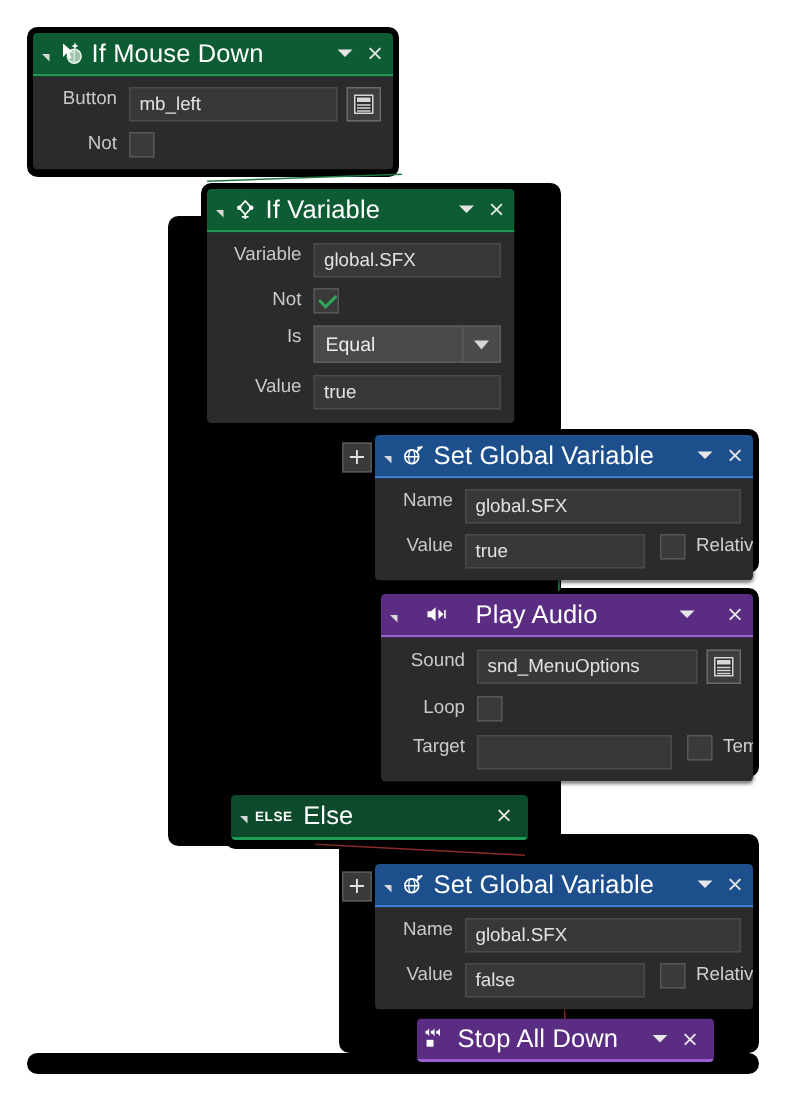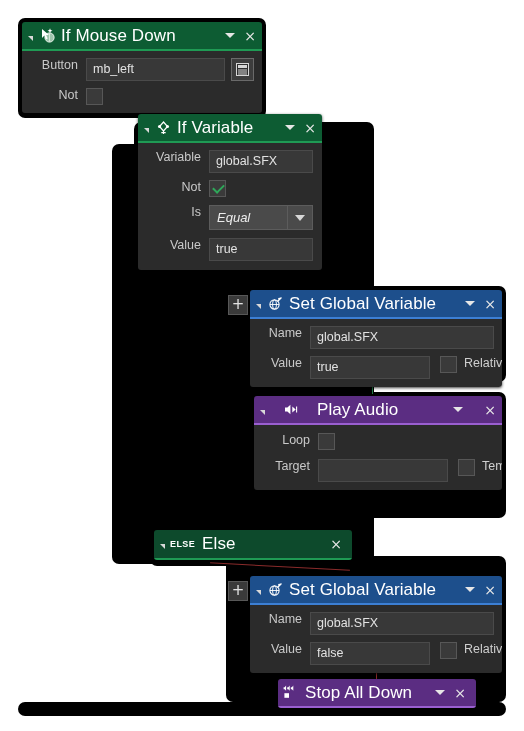--- a/index.html
+++ b/index.html
@@ -170,21 +170,20 @@
     border: 1px solid #5c5c5c;
     border-right: none;
     color: #ececec;
     font-size: 13px;
     line-height: 23px;
     padding: 0 7px;
     flex: 1 1 auto;
     box-sizing: border-box;
     white-space: nowrap;
     overflow: hidden;
-    font-style: italic;
   }
   .combo .combo-arrow {
     width: 26px;
     background: #4a4a4a;
     border: 1px solid #5c5c5c;
     box-sizing: border-box;
     display: flex; align-items: center; justify-content: center;
     flex: 0 0 auto;
   }
   .combo .combo-arrow i {
@@ -280,21 +279,21 @@
           </svg>
         </span>
       </div>
       <div class="row">
         <span class="row-label" style="width:48px;">Not</span>
         <span class="checkbox"></span>
       </div>
     </div>
   </div>
 
-  <div class="block" style="left:138px; top:114px; width:184px;">
+  <div class="block" style="left:138px; top:126px; width:205px;">
     <div class="block-header" style="background:#0d5c33;">
       <span class="collapse-tri"></span>
       <span class="hdr-icon">
         <svg width="17" height="17" viewBox="0 0 17 17">
           <path d="M8.5 3 L12.5 7.5 L8.5 12 L4.5 7.5 Z" fill="none" stroke="#ffffff" stroke-width="1.2"></path>
           <circle cx="4.5" cy="7.5" r="1.5" fill="#ffffff"></circle>
           <circle cx="12.5" cy="7.5" r="1.5" fill="#ffffff"></circle>
           <path d="M8.5 12 v3" stroke="#ffffff" stroke-width="1.1"></path>
           <path d="M6.3 13.6 h4.4" stroke="#ffffff" stroke-width="1.1"></path>
         </svg>
@@ -370,20 +369,33 @@
           <path d="M9.3 5.4 v6.2 l3.4 -3.1 z" fill="#ffffff"></path>
           <path d="M13.6 5.6 v5.8" stroke="#ffffff" stroke-width="1.1"></path>
         </svg>
       </span>
       <span class="hdr-title">Play Audio</span>
       <span class="hdr-caret"></span>
       <span class="hdr-close">×</span>
     </div>
     <div class="accent-rule" style="background:#9a5fd0;"></div>
     <div class="block-body" style="padding:8px;">
+      <div class="row" style="margin-bottom:8px;">
+        <span class="row-label" style="width:48px;">Sound</span>
+        <span class="field">snd_MenuOptions</span>
+        <span class="picker-btn">
+          <svg width="15" height="15" viewBox="0 0 15 15">
+            <rect x="1.5" y="1.5" width="12" height="12" fill="#2f2f2f" stroke="#d6d6d6" stroke-width="1"></rect>
+            <rect x="3" y="3" width="9" height="3" fill="#d6d6d6"></rect>
+            <rect x="3" y="7.5" width="9" height="1" fill="#d6d6d6"></rect>
+            <rect x="3" y="9.5" width="9" height="1" fill="#d6d6d6"></rect>
+            <rect x="3" y="11.5" width="9" height="1" fill="#d6d6d6"></rect>
+          </svg>
+        </span>
+      </div>
       <div class="row" style="margin-bottom:9px;">
         <span class="row-label" style="width:48px;">Loop</span>
         <span class="checkbox"></span>
       </div>
       <div class="row">
         <span class="row-label" style="width:48px;">Target</span>
         <span class="field" style="flex:0 0 130px;"></span>
         <span class="checkbox" style="margin-left:10px;"></span>
         <span class="cb-caption">Temp</span>
       </div>

